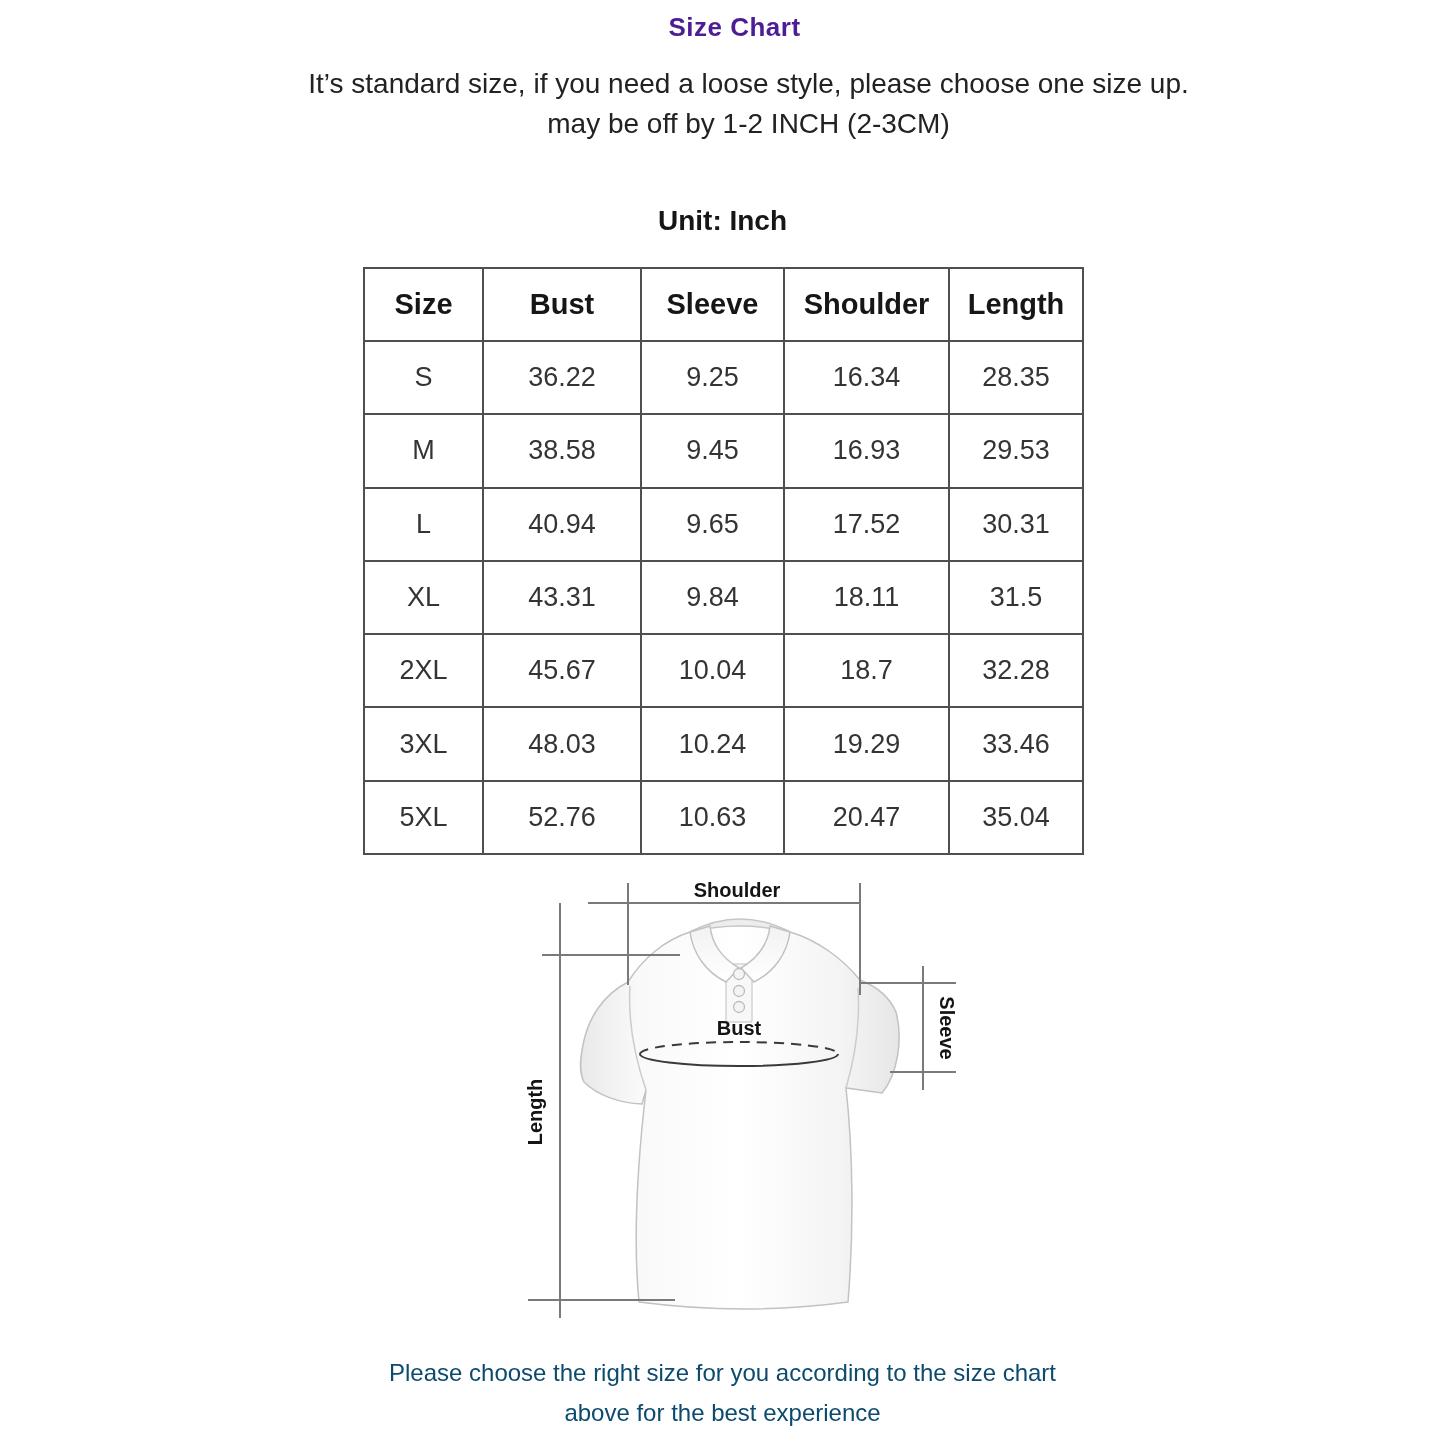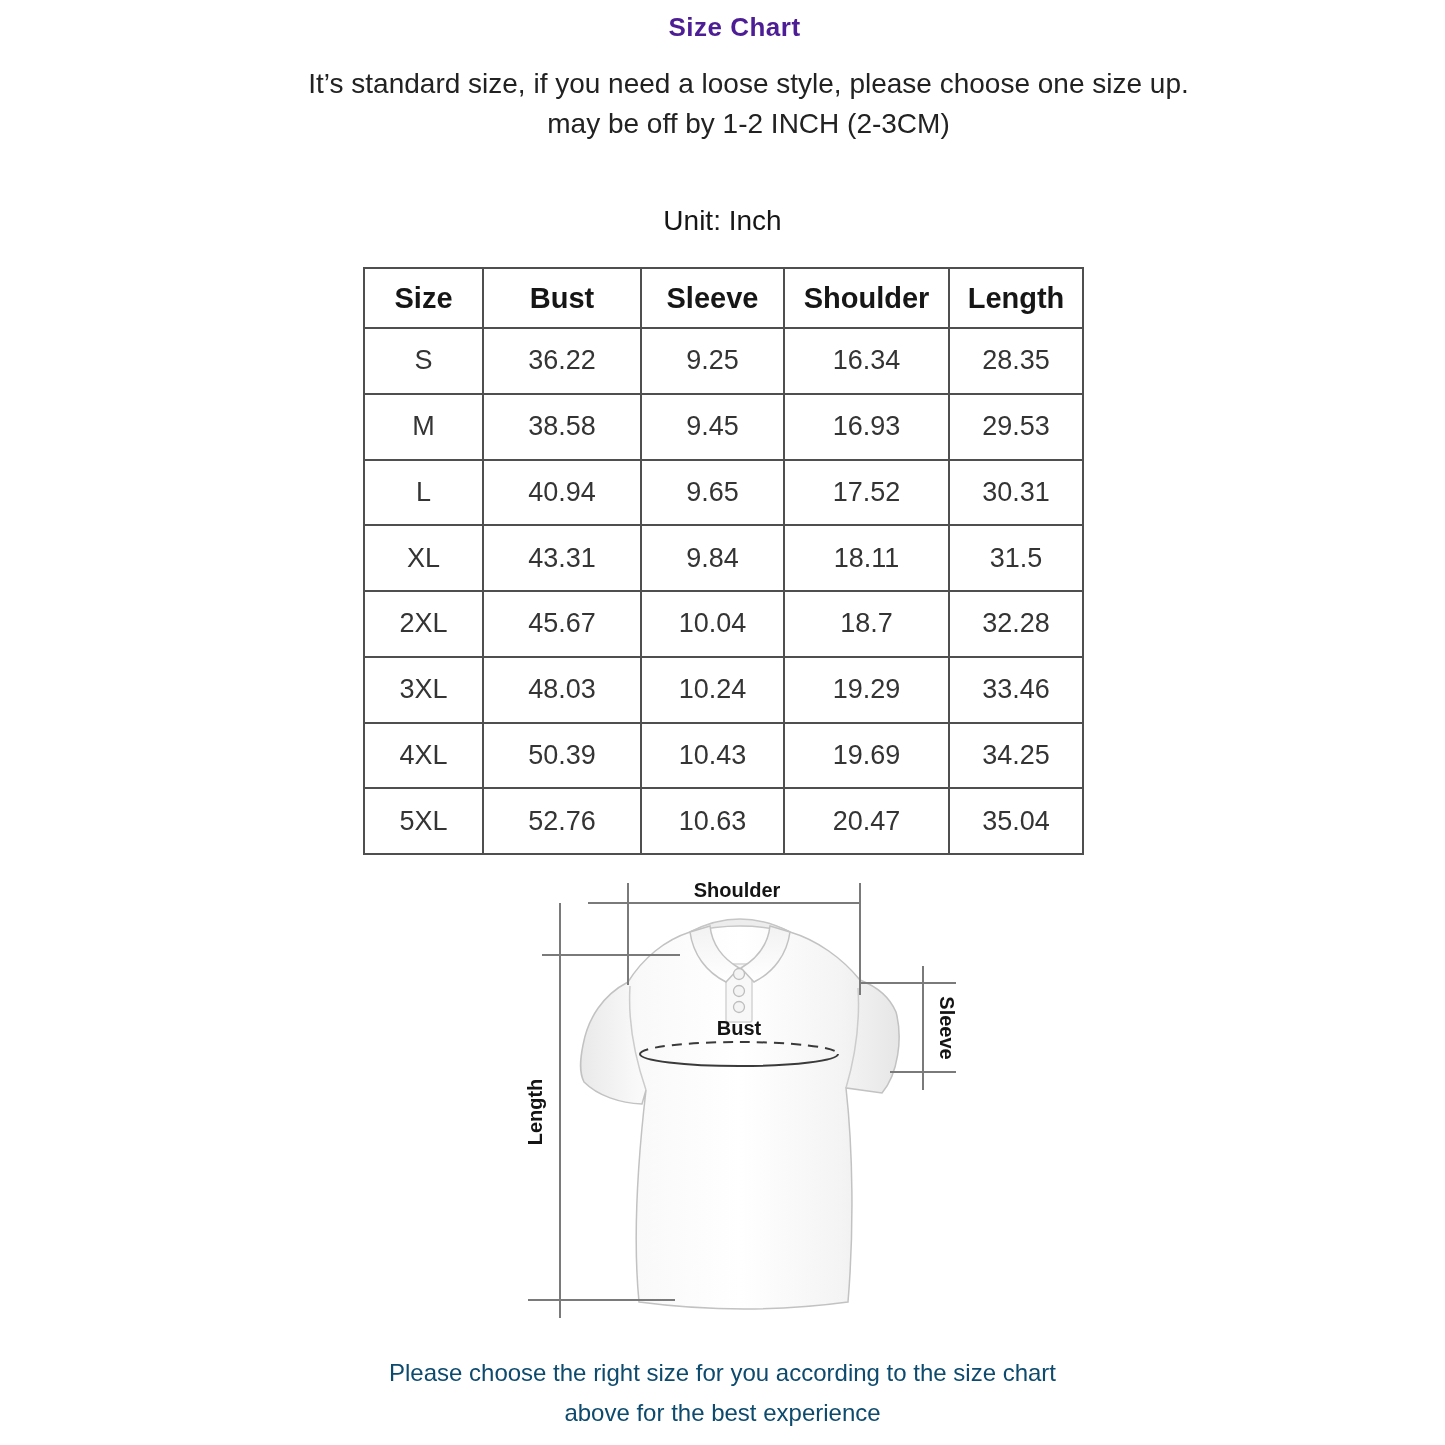--- a/index.html
+++ b/index.html
@@ -7,35 +7,35 @@
     position:relative;
     width:1445px;height:1445px;
     background:#ffffff;
     font-family:"Liberation Sans",sans-serif;
     color:#1f1f1f;
     overflow:hidden;
   }
   .center-text{position:absolute;left:0;width:1445px;text-align:center;}
   .page-title{top:7px;font-size:26px;line-height:40px;font-weight:800;color:#4c1d95;letter-spacing:.5px;margin-left:12px;}
   .intro{top:64px;font-size:28px;line-height:40px;font-weight:400;color:#222222;margin-left:26px;}
-  .unit-label{top:201px;font-size:28px;line-height:40px;font-weight:400;color:#161616;}
+  .unit-label{top:201px;font-size:28px;line-height:40px;font-weight:700;color:#161616;}
   .footer{top:1353px;font-size:24px;line-height:40px;font-weight:400;color:#0c4a6e;}
 
   table.size-table{
     position:absolute;left:363px;top:267px;
     width:719px;height:588px;
     border-collapse:collapse;table-layout:fixed;
     background:#ffffff;
   }
   .size-table th,.size-table td{
     border:2px solid #4f4f4f;
     text-align:center;vertical-align:middle;
     padding:0;
   }
-  .size-table thead tr{height:60px;}
+  .size-table thead tr{height:73px;}
   .size-table tbody tr{height:63px;}
   .size-table th{font-size:29px;font-weight:700;color:#161616;}
   .size-table td{font-size:27px;font-weight:400;color:#343434;}
 
   .diagram{position:absolute;left:460px;top:860px;width:550px;height:470px;}
   .measure{stroke:#7a7a7a;stroke-width:2;fill:none;}
   .diagram text{
     font-family:"Liberation Sans",sans-serif;
     font-size:20px;font-weight:700;fill:#141414;
   }
@@ -108,27 +108,20 @@
         <td>32.28</td>
       </tr>
       <tr>
         <td>3XL</td>
         <td>48.03</td>
         <td>10.24</td>
         <td>19.29</td>
         <td>33.46</td>
       </tr>
       <tr>
-        <td>4XL</td>
-        <td>50.39</td>
-        <td>10.43</td>
-        <td>19.69</td>
-        <td>34.25</td>
-      </tr>
-      <tr>
         <td>5XL</td>
         <td>52.76</td>
         <td>10.63</td>
         <td>20.47</td>
         <td>35.04</td>
       </tr>
     </tbody>
   </table>
 
   <svg class="diagram" viewBox="0 0 550 470" xmlns="http://www.w3.org/2000/svg">

